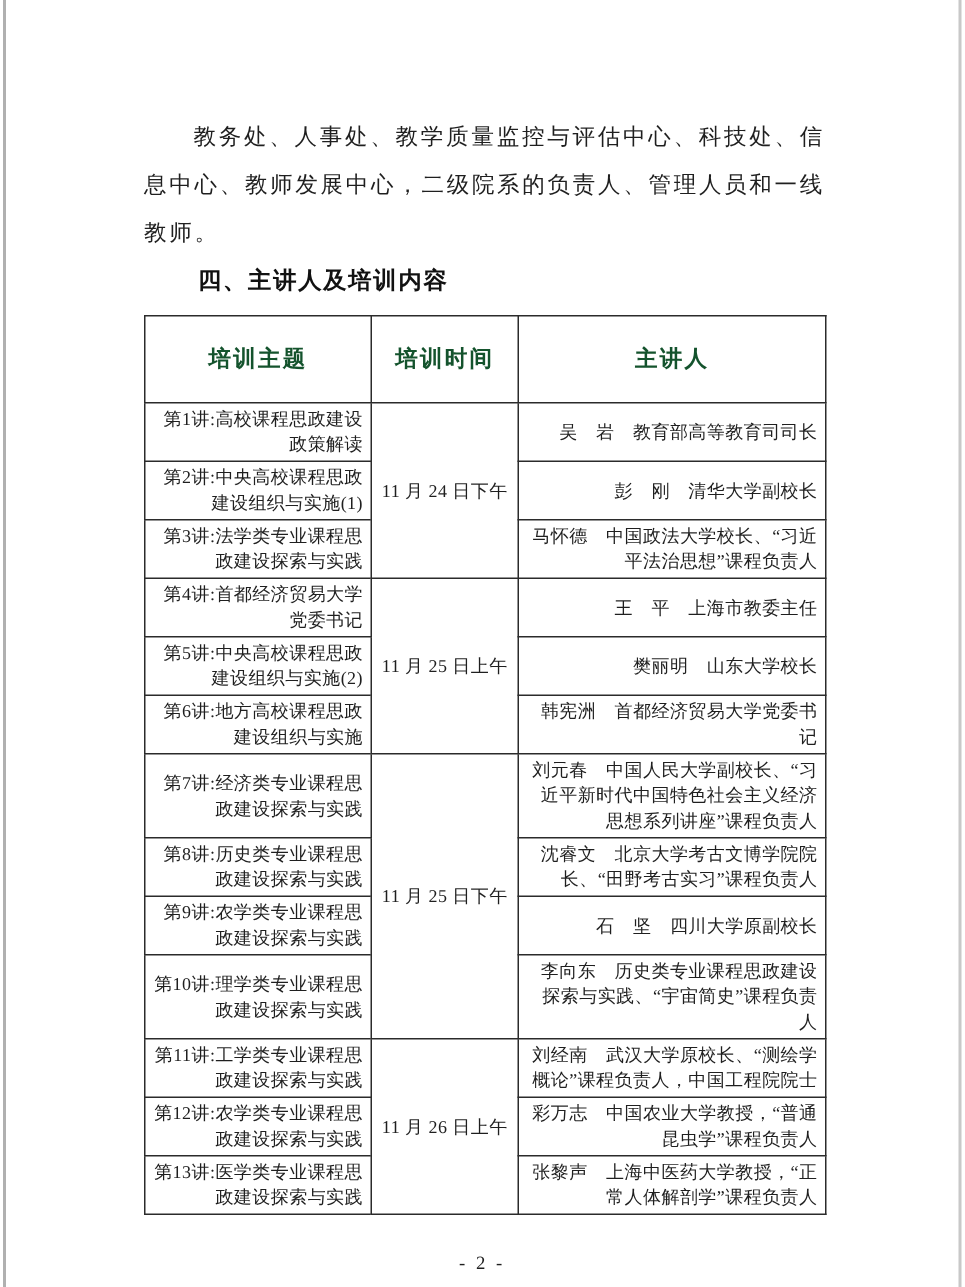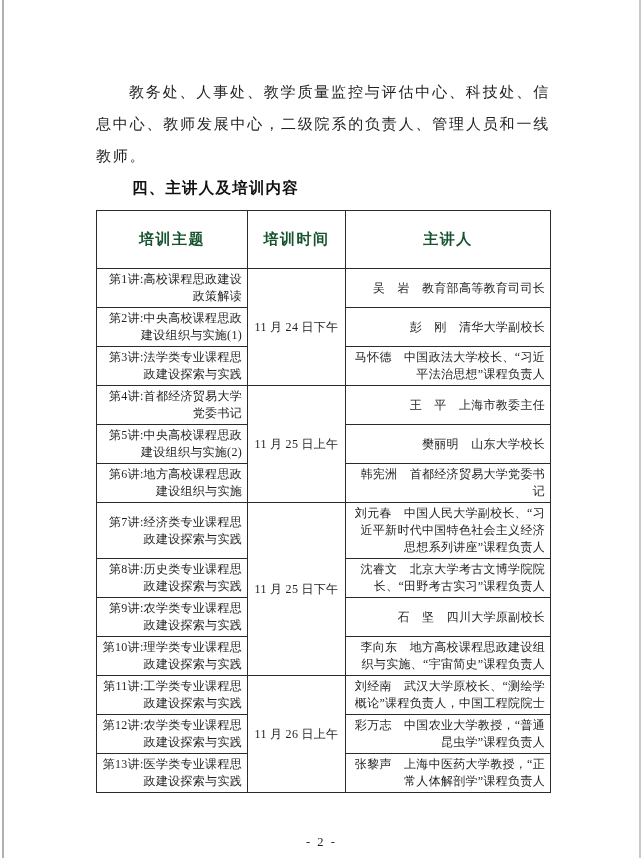--- a/index.html
+++ b/index.html
@@ -145,21 +145,21 @@
           <tr>
             <td class="topic-cell">第8讲:历史类专业课程思政建设探索与实践</td>
             <td class="speaker-cell">沈睿文　北京大学考古文博学院院长、“田野考古实习”课程负责人</td>
           </tr>
           <tr>
             <td class="topic-cell">第9讲:农学类专业课程思政建设探索与实践</td>
             <td class="speaker-cell">石　坚　四川大学原副校长</td>
           </tr>
           <tr>
             <td class="topic-cell">第10讲:理学类专业课程思政建设探索与实践</td>
-            <td class="speaker-cell">李向东　地方高校课程思政建设组织与实施、“宇宙简史”课程负责人</td>
+            <td class="speaker-cell">李向东　历史类专业课程思政建设探索与实践、“宇宙简史”课程负责人</td>
           </tr>
           <tr>
             <td class="topic-cell">第11讲:工学类专业课程思政建设探索与实践</td>
             <td class="time-cell" rowspan="3">11 月 26 日上午</td>
             <td class="speaker-cell">刘经南　武汉大学原校长、“测绘学概论”课程负责人，中国工程院院士</td>
           </tr>
           <tr>
             <td class="topic-cell">第12讲:农学类专业课程思政建设探索与实践</td>
             <td class="speaker-cell">彩万志　中国农业大学教授，“普通昆虫学”课程负责人</td>
           </tr>

